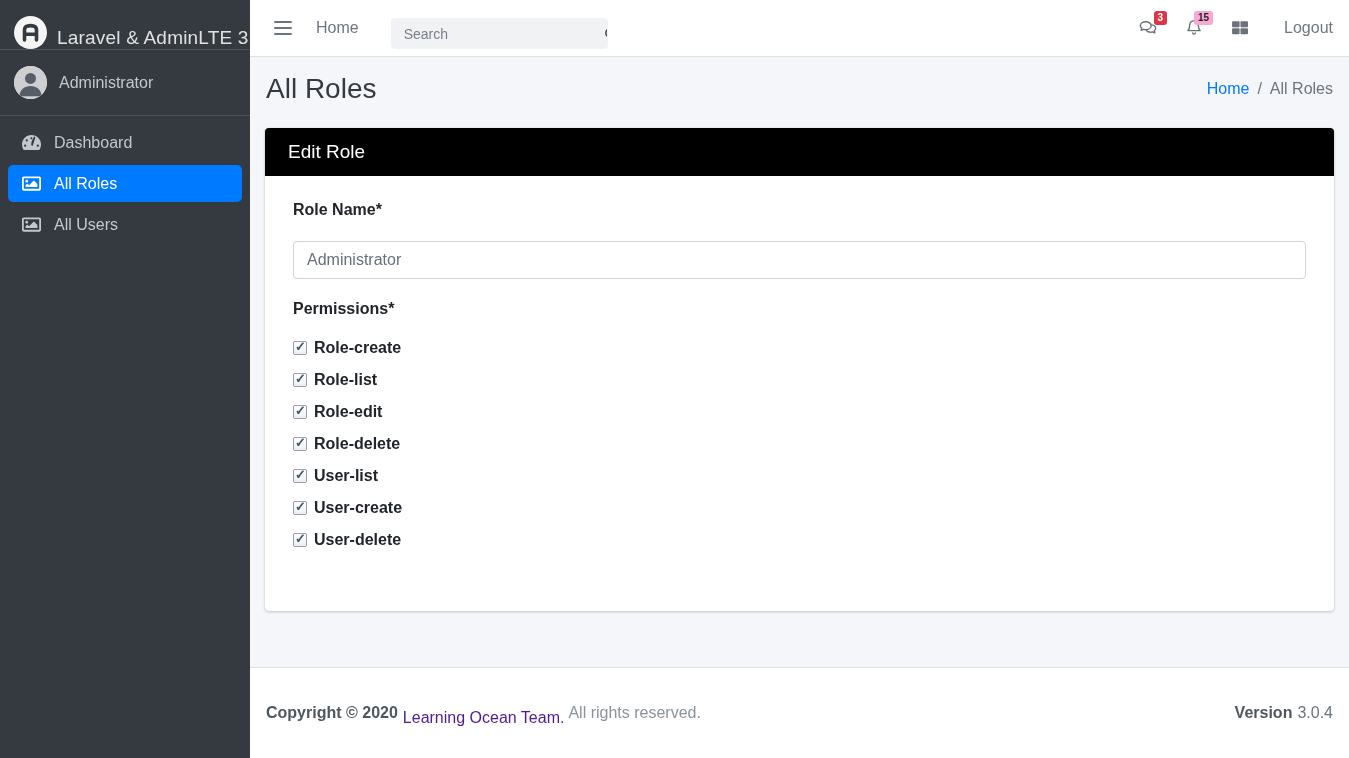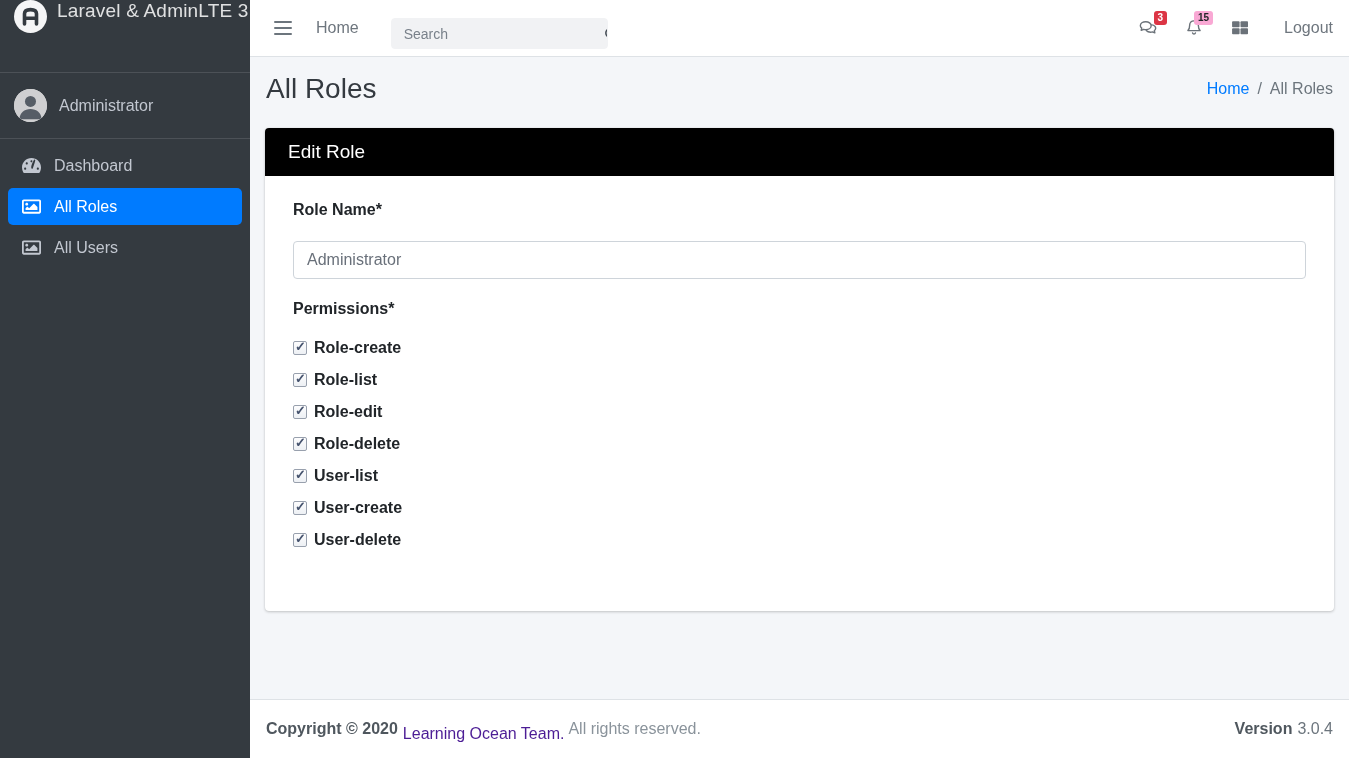--- a/index.html
+++ b/index.html
@@ -1,21 +1,21 @@
 <!DOCTYPE html>
 <html><head>
 <meta charset="utf-8">
 <style>
   * { margin:0; padding:0; box-sizing:border-box; }
   html,body { width:1349px; height:758px; overflow:hidden; }
   body { font-family:"Liberation Sans", sans-serif; background:#f4f6f9; display:flex; }
 
   
   .sidebar { width:250px; min-width:250px; height:758px; background:#343a40; display:flex; flex-direction:column; }
-  .brand { height:73px; display:flex; align-items:flex-start; padding:0 14px; border-bottom:1px solid rgba(255,255,255,.12); }
+  .brand { height:50px; display:flex; align-items:flex-end; padding:0 14px; border-bottom:1px solid rgba(255,255,255,.12); }
   .brand-logo { width:33px; height:33px; margin-right:10px; flex:none; }
   .brand-text { color:rgba(255,255,255,.85); font-size:19px; font-weight:300; letter-spacing:.2px; white-space:nowrap; }
   .user-panel { display:flex; align-items:center; padding:16px 14px; border-bottom:1px solid rgba(255,255,255,.12); }
   .avatar { width:33px; height:33px; border-radius:50%; background:#d9dadb; overflow:hidden; margin-right:12px; flex:none; }
   .user-name { color:#c2c7d0; font-size:16px; }
   .nav-sidebar { margin-top:8px; display:flex; flex-direction:column; }
   .nav-item { display:flex; align-items:center; margin:0 8px 4px; padding:9px 8px 9px 8px; border-radius:5px; color:#c2c7d0; font-size:16px; text-decoration:none; cursor:pointer; }
   .nav-item .nav-icon { width:30px; margin-right:8px; display:flex; justify-content:center; }
   .nav-item svg { width:19px; height:19px; fill:currentColor; }
   .nav-item.active { background:#007bff; color:#fff; }
@@ -54,21 +54,21 @@
   .text-input { width:100%; height:38px; border:1px solid #ced4da; border-radius:4px; padding:0 13px; font-size:16px; color:#69707a; font-family:"Liberation Sans",sans-serif; outline:none; }
   .permissions-label { margin-top:20px; }
   .perm-list { margin-top:22px; }
   .perm-row { display:flex; align-items:center; height:16px; margin-bottom:16px; }
   .checkbox { width:14px; height:14px; border:1px solid #98a0ad; border-radius:2px; background:linear-gradient(#fdfdfe,#edf0f4); position:relative; margin-right:7px; flex:none; cursor:pointer; }
   .checkbox.checked::after { content:"✓"; position:absolute; top:-3px; left:1px; font-size:13px; font-weight:700; color:#46536e; }
   .perm-label { font-size:16px; font-weight:700; color:#212529; cursor:pointer; }
   .card-footer { background:#fafafa; border-top:1px solid #e9ecef; padding:10px 23px; border-radius:0 0 4px 4px; }
   .btn-primary { background:#007bff; border:1px solid #007bff; color:#fff; font-size:15px; padding:6px 13px; border-radius:4px; cursor:pointer; font-family:"Liberation Sans",sans-serif; }
 
-  .main-footer { margin-top:auto; background:#fff; border-top:1px solid #dee2e6; padding:15px 16px; display:flex; align-items:center; font-size:16px; color:#8a939b; }
+  .main-footer { margin-top:auto; background:#fff; border-top:1px solid #dee2e6; padding:31px 16px; display:flex; align-items:center; font-size:16px; color:#8a939b; }
   .copyright-strong { color:#4f575e; font-weight:700; }
   .team-link { color:#4c1d95; font-weight:400; text-decoration:none; cursor:pointer; margin:10px 4px 0 5px; }
   .version { margin-left:auto; color:#6c757d; }
   .version b { color:#4f575e; margin-right:5px; }
 </style>
 </head>
 <body>
 
 <aside class="sidebar">
   <div class="brand">

